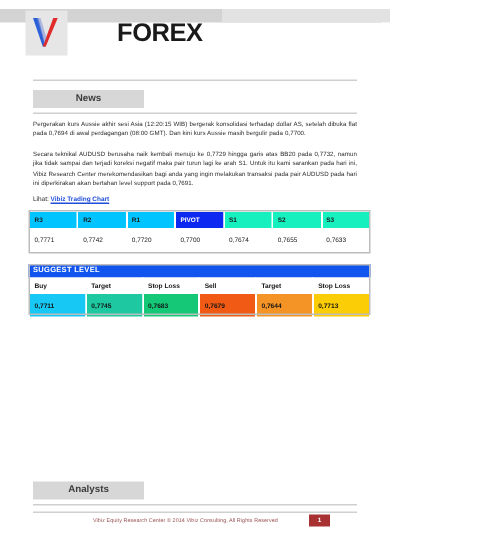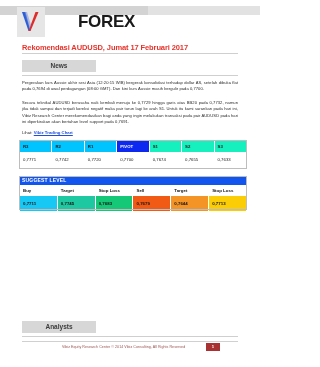--- a/index.html
+++ b/index.html
@@ -244,21 +244,20 @@
 
   <div class="logo-wrap">
     <svg class="logo-v" viewBox="0 0 22 22">
       <path d="M2 1 L8.5 20 L10.5 20 L5.5 1 Z" fill="#2b5fd9"></path>
       <path d="M18.5 1 L10.5 20 L8.5 20 L15.5 1 Z" fill="#e02b2b"></path>
       <path d="M7 1 L11 14 L9.5 18 L4.5 1 Z" fill="#7d8fd6" opacity="0.55"></path>
     </svg>
   </div>
   <div class="brand">FOREX</div>
 
-  <div class="doc-title">Rekomendasi  AUDUSD, Jumat 17 Februari 2017</div>
   <div class="rule" style="top:53px"></div>
 
   <div class="chip" style="left:22px; top:60px;">News</div>
   <div class="rule" style="top:75px"></div>
 
   <div class="para" style="top:80px">Pergerakan kurs Aussie akhir sesi Asia (12:20:15 WIB) bergerak konsolidasi terhadap dollar AS, setelah dibuka flat pada 0,7694 di awal perdagangan (08:00 GMT). Dan kini kurs Aussie masih bergulir pada 0,7700.</div>
   <div class="para" style="top:100px">Secara teknikal AUDUSD berusaha naik kembali menuju  ke 0,7729 hingga garis atas BB20 pada 0,7732, namun  jika tidak sampai dan terjadi koreksi negatif maka pair  turun lagi  ke arah S1. Untuk itu kami sarankan pada hari ini, Vibiz  Research Center  merekomendasikan  bagi anda yang  ingin melakukan  transaksi pada pair AUDUSD pada hari  ini diperkirakan akan bertahan level support pada 0,7691.</div>
 
   <div class="link-line" style="top:130px">
     <span>Lihat: </span><a href="#">Vibiz Trading Chart</a>

